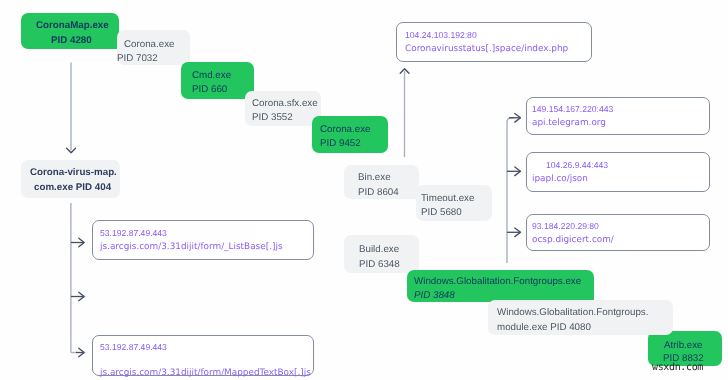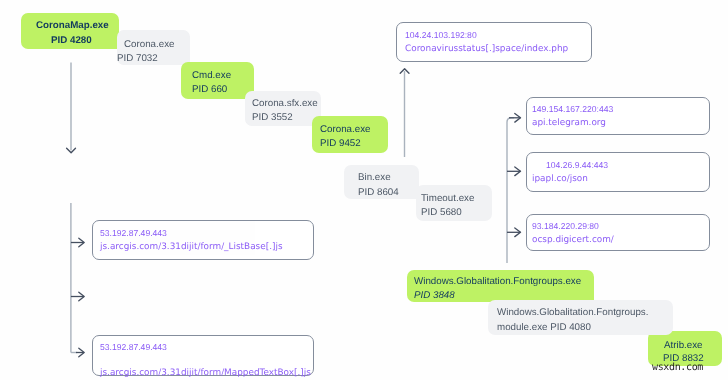--- a/index.html
+++ b/index.html
@@ -18,21 +18,21 @@
   .node {
     position:absolute; z-index:1;
     box-sizing:border-box;
     border-radius:7px;
     font-size:9.78px;
     line-height:13.8px;
     font-family:"Liberation Sans", sans-serif;
     white-space:nowrap;
   }
   .node .l1, .node .l2 { position:absolute; }
-  .node.blue { background:#bef264; color:#123a5e;text-align:center; }
+  .node.blue { background:#22c55e; color:#123a5e;text-align:center; }
   .node.grey { background:#f1f2f4; color:#4d5866; }
   .node.bold { font-weight:bold; }
   .node.grey.bold { color:#2c3e5c; }
   .node.sq { border-bottom-right-radius:0; }
 
   .outline {
     position:absolute; box-sizing:border-box;
     border:1px solid #848d9c; border-radius:7px;
     background:#ffffff; color:#8b5cf6;
     white-space:nowrap;
@@ -97,31 +97,39 @@
   <div class="node grey sq" style="left:245px;top:91px;width:76px;height:35px;">
     <div class="l1" style="top:6.0px;left:7px;">Corona.sfx.exe</div>
     <div class="l2" style="top:20.0px;left:7px;">PID 3552</div>
   </div>
 
   <div class="node blue" style="left:312px;top:116px;width:76px;height:37px;">
     <div class="l1" style="top:7.0px;left:8px;">Corona.exe</div>
     <div class="l2" style="top:21.0px;left:8px;">PID 9452</div>
   </div>
 
+  <div class="node grey bold" style="left:21px;top:160px;width:99px;height:38px;">
+    <div class="l1" style="top:6.0px;left:9px;">Corona-virus-map.</div>
+    <div class="l2" style="top:21.0px;left:13px;">com.exe  PID 404</div>
+  </div>
 
   <div class="node grey sq" style="left:344px;top:165px;width:75px;height:34px;">
     <div class="l1" style="top:6.0px;left:14px;">Bin.exe</div>
     <div class="l2" style="top:21.0px;left:14px;">PID 8604</div>
   </div>
 
   <div class="node grey" style="left:416px;top:185px;width:76px;height:36px;">
     <div class="l1" style="top:7.0px;left:5px;">Timeout.exe</div>
     <div class="l2" style="top:21.0px;left:5px;">PID 5680</div>
   </div>
 
+  <div class="node grey sq" style="left:344px;top:235px;width:75px;height:38px;">
+    <div class="l1" style="top:8.0px;left:15px;">Build.exe</div>
+    <div class="l2" style="top:23.0px;left:15px;">PID 6348</div>
+  </div>
 
   <div class="node blue sq" style="left:407px;top:270px;width:187px;height:32px;">
     <div class="l1" style="top:5.0px;left:7px;">Windows.Globalitation.Fontgroups.exe</div>
     <div class="l2" style="top:19.0px;left:7px;font-style:italic;">PID 3848</div>
   </div>
 
   <div class="node grey" style="left:488px;top:300px;width:185px;height:35px;">
     <div class="l1" style="top:6.0px;left:9px;">Windows.Globalitation.Fontgroups.</div>
     <div class="l2" style="top:21.0px;left:9px;">module.exe  PID 4080</div>
   </div>

